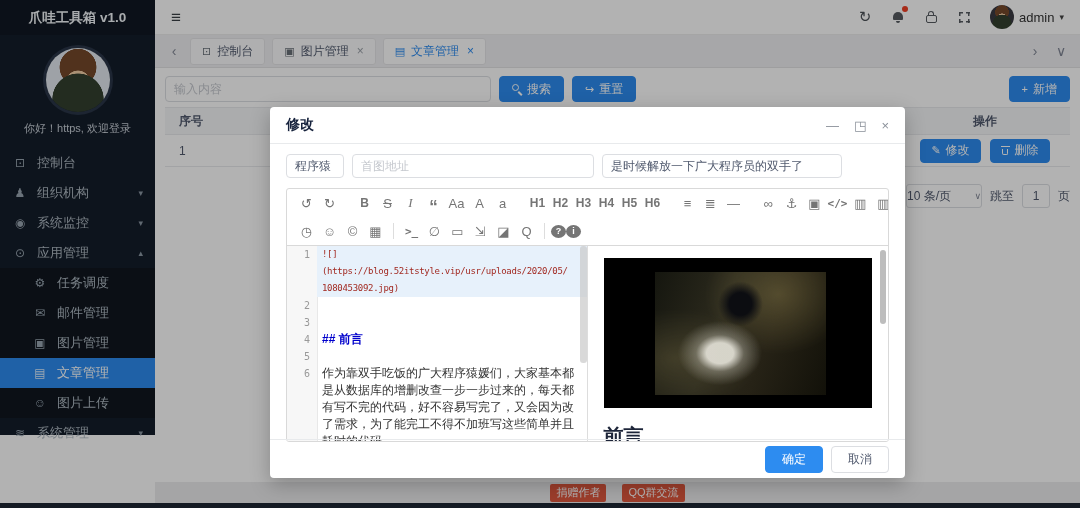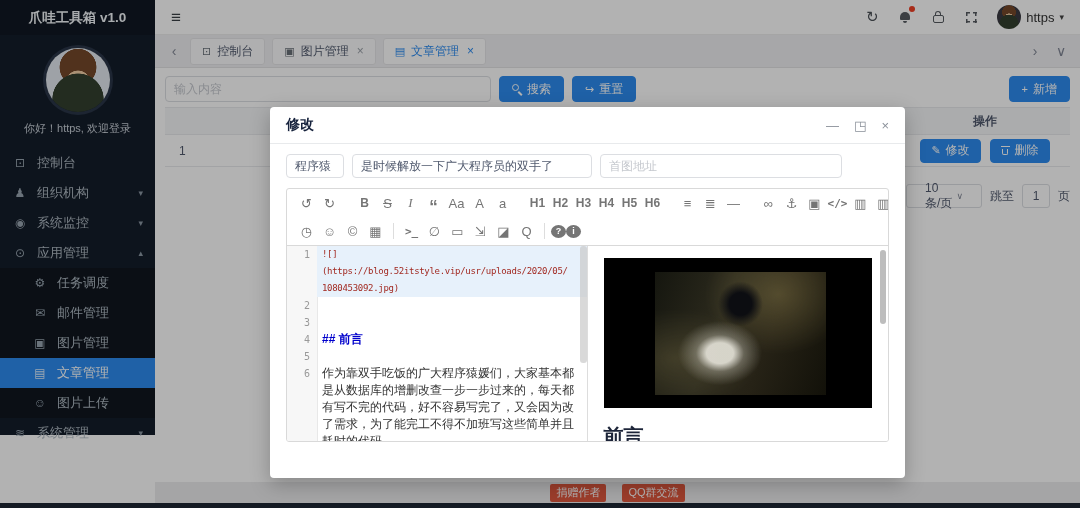--- a/index.html
+++ b/index.html
@@ -89,21 +89,21 @@
   .table-row{position:absolute;left:10px;top:67px;width:905px;height:32px;display:flex;align-items:center;
              border-bottom:1px solid #e8eaec;font-size:12px;color:#515a6e;box-sizing:border-box}
   .td-no{padding-left:14px;width:120px}
   .td-op{margin-left:auto;width:170px;display:flex;justify-content:center;gap:9px}
   .btn-sm{height:24px;padding:0 10px;font-size:12px}
 
   .pager{position:absolute;left:10px;top:116px;width:905px;height:24px;display:flex;justify-content:flex-end;align-items:center;gap:8px;
          font-size:12px;color:#515a6e}
   .pg-btn{width:26px;height:24px;border:1px solid #dcdee2;border-radius:3px;background:#fff;display:flex;align-items:center;justify-content:center;cursor:pointer;box-sizing:border-box}
   .pg-size{width:76px;height:24px;border:1px solid #dcdee2;border-radius:3px;background:#fff;display:flex;align-items:center;justify-content:space-between;
-           padding:0 18px;box-sizing:border-box;cursor:pointer}
+           padding:0 0;box-sizing:border-box;cursor:pointer}
   .pg-size .caret{color:#808695}
   .pg-input{width:28px;height:24px;border:1px solid #dcdee2;border-radius:3px;text-align:center;font-size:12px;color:#515a6e;box-sizing:border-box;outline:none}
 
   
   .footer{position:absolute;left:155px;top:482px;width:925px;height:21px;background:#ededee;display:flex;align-items:center;
           justify-content:center;gap:8px;font-size:12px;color:#3f4246;z-index:1}
   .badge{background:#e0583e;color:#fff;font-size:11px;padding:1.5px 6px;border-radius:2px;cursor:pointer}
   .bottombar{position:absolute;left:0;top:503px;width:1080px;height:5px;background:#1d2633;z-index:2}
 
   
@@ -227,21 +227,21 @@
           <span class="bell-dot"></span>
         </span>
       <span class="hbtn">
           <span class="i-lock"></span>
         </span>
       <span class="hbtn">
           <span class="i-expand"></span>
         </span>
       <span class="admin-wrap">
         <span class="avatar-sm"></span>
-        <span class="admin-name">https</span>
+        <span class="admin-name">admin</span>
         <span class="caret">▾</span>
       </span>
     </div>
   </header>
 
   <div class="tabbar">
     <span class="tchev">‹</span>
     <div id="tabs" style="display:flex;gap:7px">
         <div class="tab">
           <span class="t-icon">⊡</span>
@@ -275,20 +275,21 @@
           <span class="glyph-w">↪</span>
           <span>重置</span>
         </button>
       <button class="btn btn-add">
           <span class="glyph-w">+</span>
           <span>新增</span>
         </button>
     </div>
 
     <div class="table-head">
+      <span class="th-no">序号</span>
       <span class="th-op">操作</span>
     </div>
     <div class="table-row">
       <span class="td-no">1</span>
       <span class="td-op" id="row-actions">
           <button class="btn btn-sm">
             <span class="glyph-w">✎</span>
             <span>修改</span>
           </button>
           <button class="btn btn-sm">
@@ -325,22 +326,22 @@
       <span>修改</span>
       <span class="modal-controls">
         <span class="mctl">—</span>
         <span class="mctl">◳</span>
         <span class="mctl">×</span>
       </span>
     </div>
     <div class="modal-body">
       <div class="field-row">
         <input class="fin f-author" value="程序猿" style="">
+        <input class="fin f-cover" placeholder="首图地址" style="">
         <input class="fin f-title" value="是时候解放一下广大程序员的双手了" style="">
-        <input class="fin f-cover" placeholder="首图地址" style="">
       </div>
       <div class="editor">
         <div class="tb-row" id="tb1">
             <span class="tb-btn">↺</span>
             <span class="tb-btn">↻</span>
             <span class="tb-sep"></span>
             <span class="tb-btn bd">B</span>
             <span class="tb-btn strike">S</span>
             <span class="tb-btn it">I</span>
             <span class="tb-btn qt">“</span>
@@ -414,15 +415,19 @@
           <div class="preview-pane">
             <div class="pv-img">
               <div class="pv-scene"></div>
             </div>
             <div class="pv-h2">前言</div>
             <div class="pv-scrollbar"></div>
           </div>
         </div>
       </div>
     </div>
+    <div class="modal-footer">
+      <button class="btn-ok">确定</button>
+      <button class="btn-cancel">取消</button>
+    </div>
   </section>
 
 </div>
 
 </body></html>

